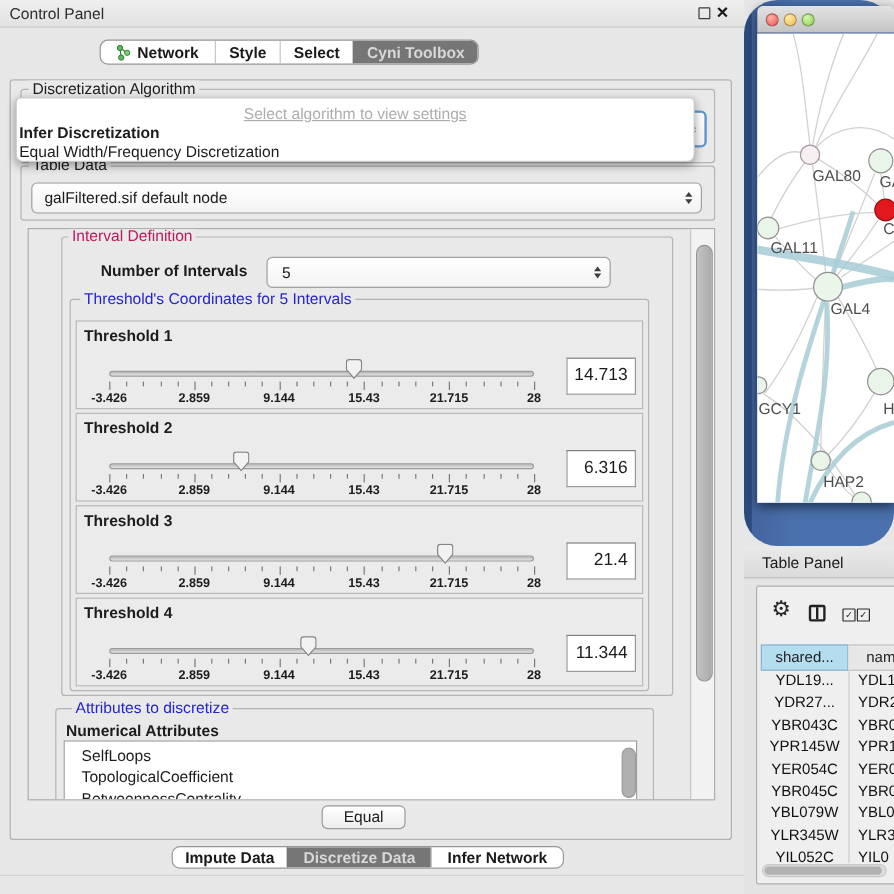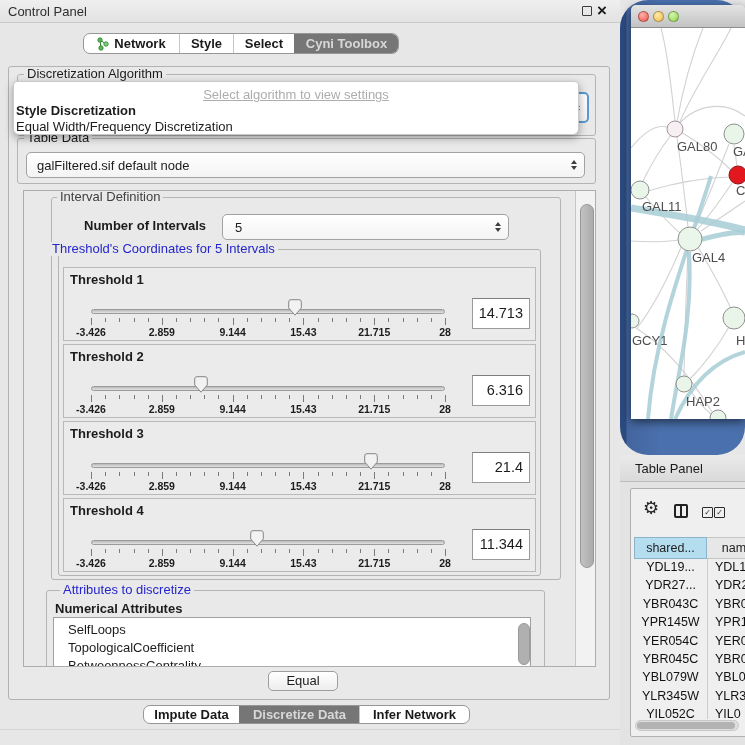--- a/index.html
+++ b/index.html
@@ -13,21 +13,21 @@
   .close-icon{position:absolute;left:597px;top:0px;font-size:17px;font-weight:700;color:#1a1a1a;line-height:21px;}
   
   .tabbar{position:absolute;display:flex;background:#fff;border:1px solid #979797;border-radius:7px;overflow:hidden;box-sizing:border-box;}
   .tabbar .tab{display:flex;align-items:center;justify-content:center;gap:5px;font-size:13px;font-weight:700;color:#1a1a1a;border-left:1px solid #c6c6c6;box-sizing:border-box;cursor:default;}
   .tabbar .tab:first-child{border-left:none;}
   .tabbar .tab.sel{background:#767676;color:#d8d8d8;border-left-color:#767676;}
   
   .outer-panel{position:absolute;left:8px;top:66px;width:602px;height:634px;background:#e9e9e9;border:1px solid #b2b2b2;border-radius:3px;box-sizing:border-box;}
   .groupbox{position:absolute;border:1px solid #b4b4b4;border-radius:3px;box-sizing:border-box;}
   .grouptitle{position:absolute;font-size:13px;line-height:14px;background:#e9e9e9;padding:0 3px;white-space:nowrap;z-index:2;}
-  .t-green{color:#404040;} .t-blue{color:#2525cc;} .t-dark{color:#1c1c1c;}
+  .t-green{color:#be185d;} .t-blue{color:#2525cc;} .t-dark{color:#1c1c1c;}
   
   .combo{position:absolute;background:linear-gradient(#ffffff,#f3f3f3);border:1px solid #a2a2a2;border-radius:5px;box-sizing:border-box;}
   .combo .val{position:absolute;left:10px;top:50%;transform:translateY(-50%);white-space:nowrap;}
   .stepper{position:absolute;right:7px;top:50%;transform:translateY(-50%);display:flex;flex-direction:column;gap:2px;}
   .stepper i{display:block;width:0;height:0;border-left:3.5px solid transparent;border-right:3.5px solid transparent;}
   .stepper .up{border-bottom:4.5px solid #3e3e3e;} .stepper .down{border-top:4.5px solid #3e3e3e;}
   .focusring{border:2px solid #5a99d2;}
   
   .popup{position:absolute;left:13px;top:81px;width:564px;height:52px;background:#fff;border:1px solid #c9c9c9;border-radius:4px 4px 6px 6px;box-shadow:0 3px 8px rgba(0,0,0,.35);z-index:5;}
   .popup-prompt{position:absolute;left:0;top:5px;width:100%;text-align:center;color:#adadad;font-size:13px;text-decoration:underline;}
@@ -116,21 +116,21 @@
   <div class="grouptitle t-dark" style="left:24px;top:67px;">Discretization Algorithm</div>
   <div class="combo focusring" style="left:26px;top:92px;width:563px;height:31px;z-index:1;">
     <span class="stepper">
         <i class="up"></i>
         <i class="down"></i>
       </span>
   </div>
 
   <div class="popup">
     <div class="popup-prompt">Select algorithm to view settings</div>
-    <div class="popup-item" style="top:21px;font-weight:700;">Style Discretization</div>
+    <div class="popup-item" style="top:21px;font-weight:700;">Infer Discretization</div>
     <div class="popup-item" style="top:37px;">Equal Width/Frequency Discretization</div>
   </div>
 
   <div class="groupbox" style="left:17px;top:138px;width:579px;height:46px;"></div>
   <div class="grouptitle t-dark" style="left:24px;top:131px;">Table Data</div>
   <div class="combo" style="left:26px;top:152px;width:559px;height:26px;">
     <span class="val">galFiltered.sif default node</span>
     <span class="stepper">
         <i class="up"></i>
         <i class="down"></i>
@@ -144,21 +144,21 @@
     <div class="abs" style="left:60px;top:27px;font-weight:700;">Number of Intervals</div>
     <div class="combo" style="left:198px;top:23px;width:287px;height:26px;">
       <span class="val" style="left:12px;">5</span>
       <span class="stepper">
           <i class="up"></i>
           <i class="down"></i>
         </span>
     </div>
 
     <div class="groupbox" style="left:34px;top:58px;width:483px;height:327px;"></div>
-    <div class="grouptitle t-blue" style="left:25px;top:51px;">Threshold's Coordinates for 5 Intervals</div>
+    <div class="grouptitle t-blue" style="left:43px;top:51px;">Threshold's Coordinates for 5 Intervals</div>
     <div id="thresholdStack">
         <div class="tpanel" style="top: 76px;">
           <div class="ttl">Threshold 1</div>
           <div class="track"></div>
           <div class="tick major" style="left: 27px;"></div>
           <div class="tick minor" style="left: 41.2px;"></div>
           <div class="tick minor" style="left: 55.3px;"></div>
           <div class="tick minor" style="left: 69.5px;"></div>
           <div class="tick minor" style="left: 83.6px;"></div>
           <div class="tick major" style="left: 97.8px;"></div>

